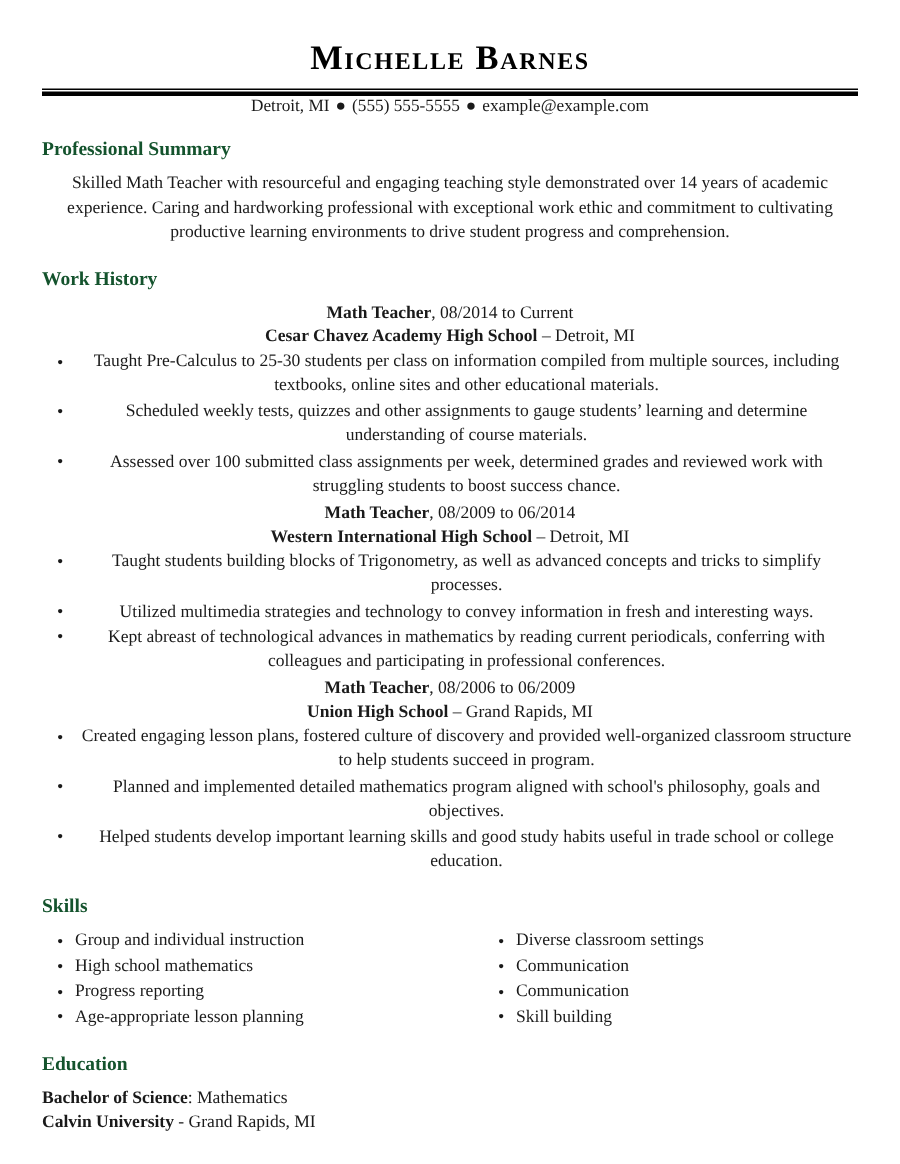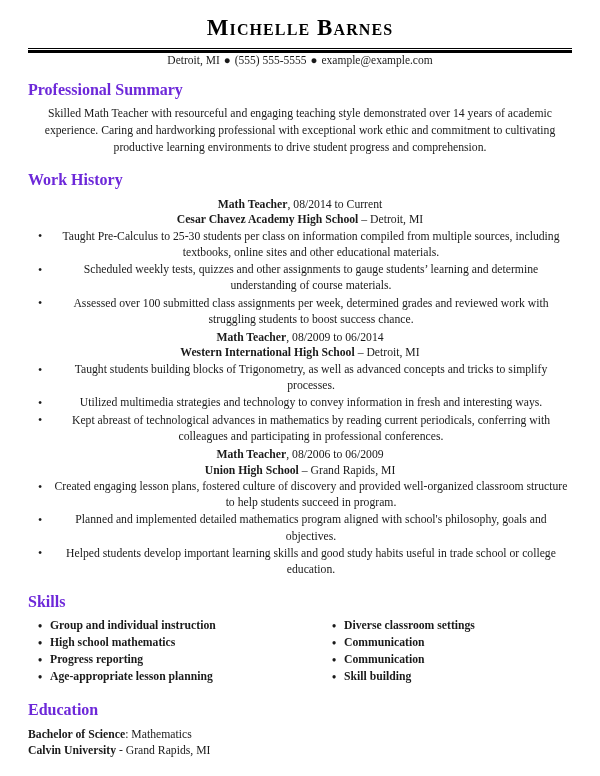--- a/index.html
+++ b/index.html
@@ -12,21 +12,21 @@
     height: 776px;
     font-family: "Liberation Serif", "DejaVu Serif", serif;
     color: #1a1a1a;
     overflow: hidden;
   }
 
   .page {
     width: 600px;
     height: 554px;
     box-sizing: border-box;
-    padding: 0 28px;
+    padding: 11px 28px;
     position: relative;
   }
 
   
   .name {
     text-align: center;
     font-size: 23px;
     font-weight: bold;
     font-variant: small-caps;
     letter-spacing: 1.1px;
@@ -59,23 +59,23 @@
   }
   .contact .sep {
     padding: 0 4px;
   }
 
   
   .section {
     margin-top: 15px;
   }
   .section-title {
-    font-size: 16px;
-    font-weight: bold;
-    color: #6d28d9;
+    font-size: 13px;
+    font-weight: bold;
+    color: #14532d;
     margin-bottom: 7px;
     line-height: 1.15;
   }
 
   .summary-text {
     font-size: 11.7px;
     line-height: 1.42;
     text-align: center;
   }
 
@@ -115,21 +115,20 @@
   }
 
   
   .skills-wrap {
     display: flex;
     margin-top: 1px;
   }
   .skills-col {
     width: 50%;
     box-sizing: border-box;
-    font-weight: bold;
   }
   .skills-col.right {
     padding-left: 22px;
   }
   ul.skills {
     list-style: none;
     margin: 0;
     padding: 0;
   }
   ul.skills li {

